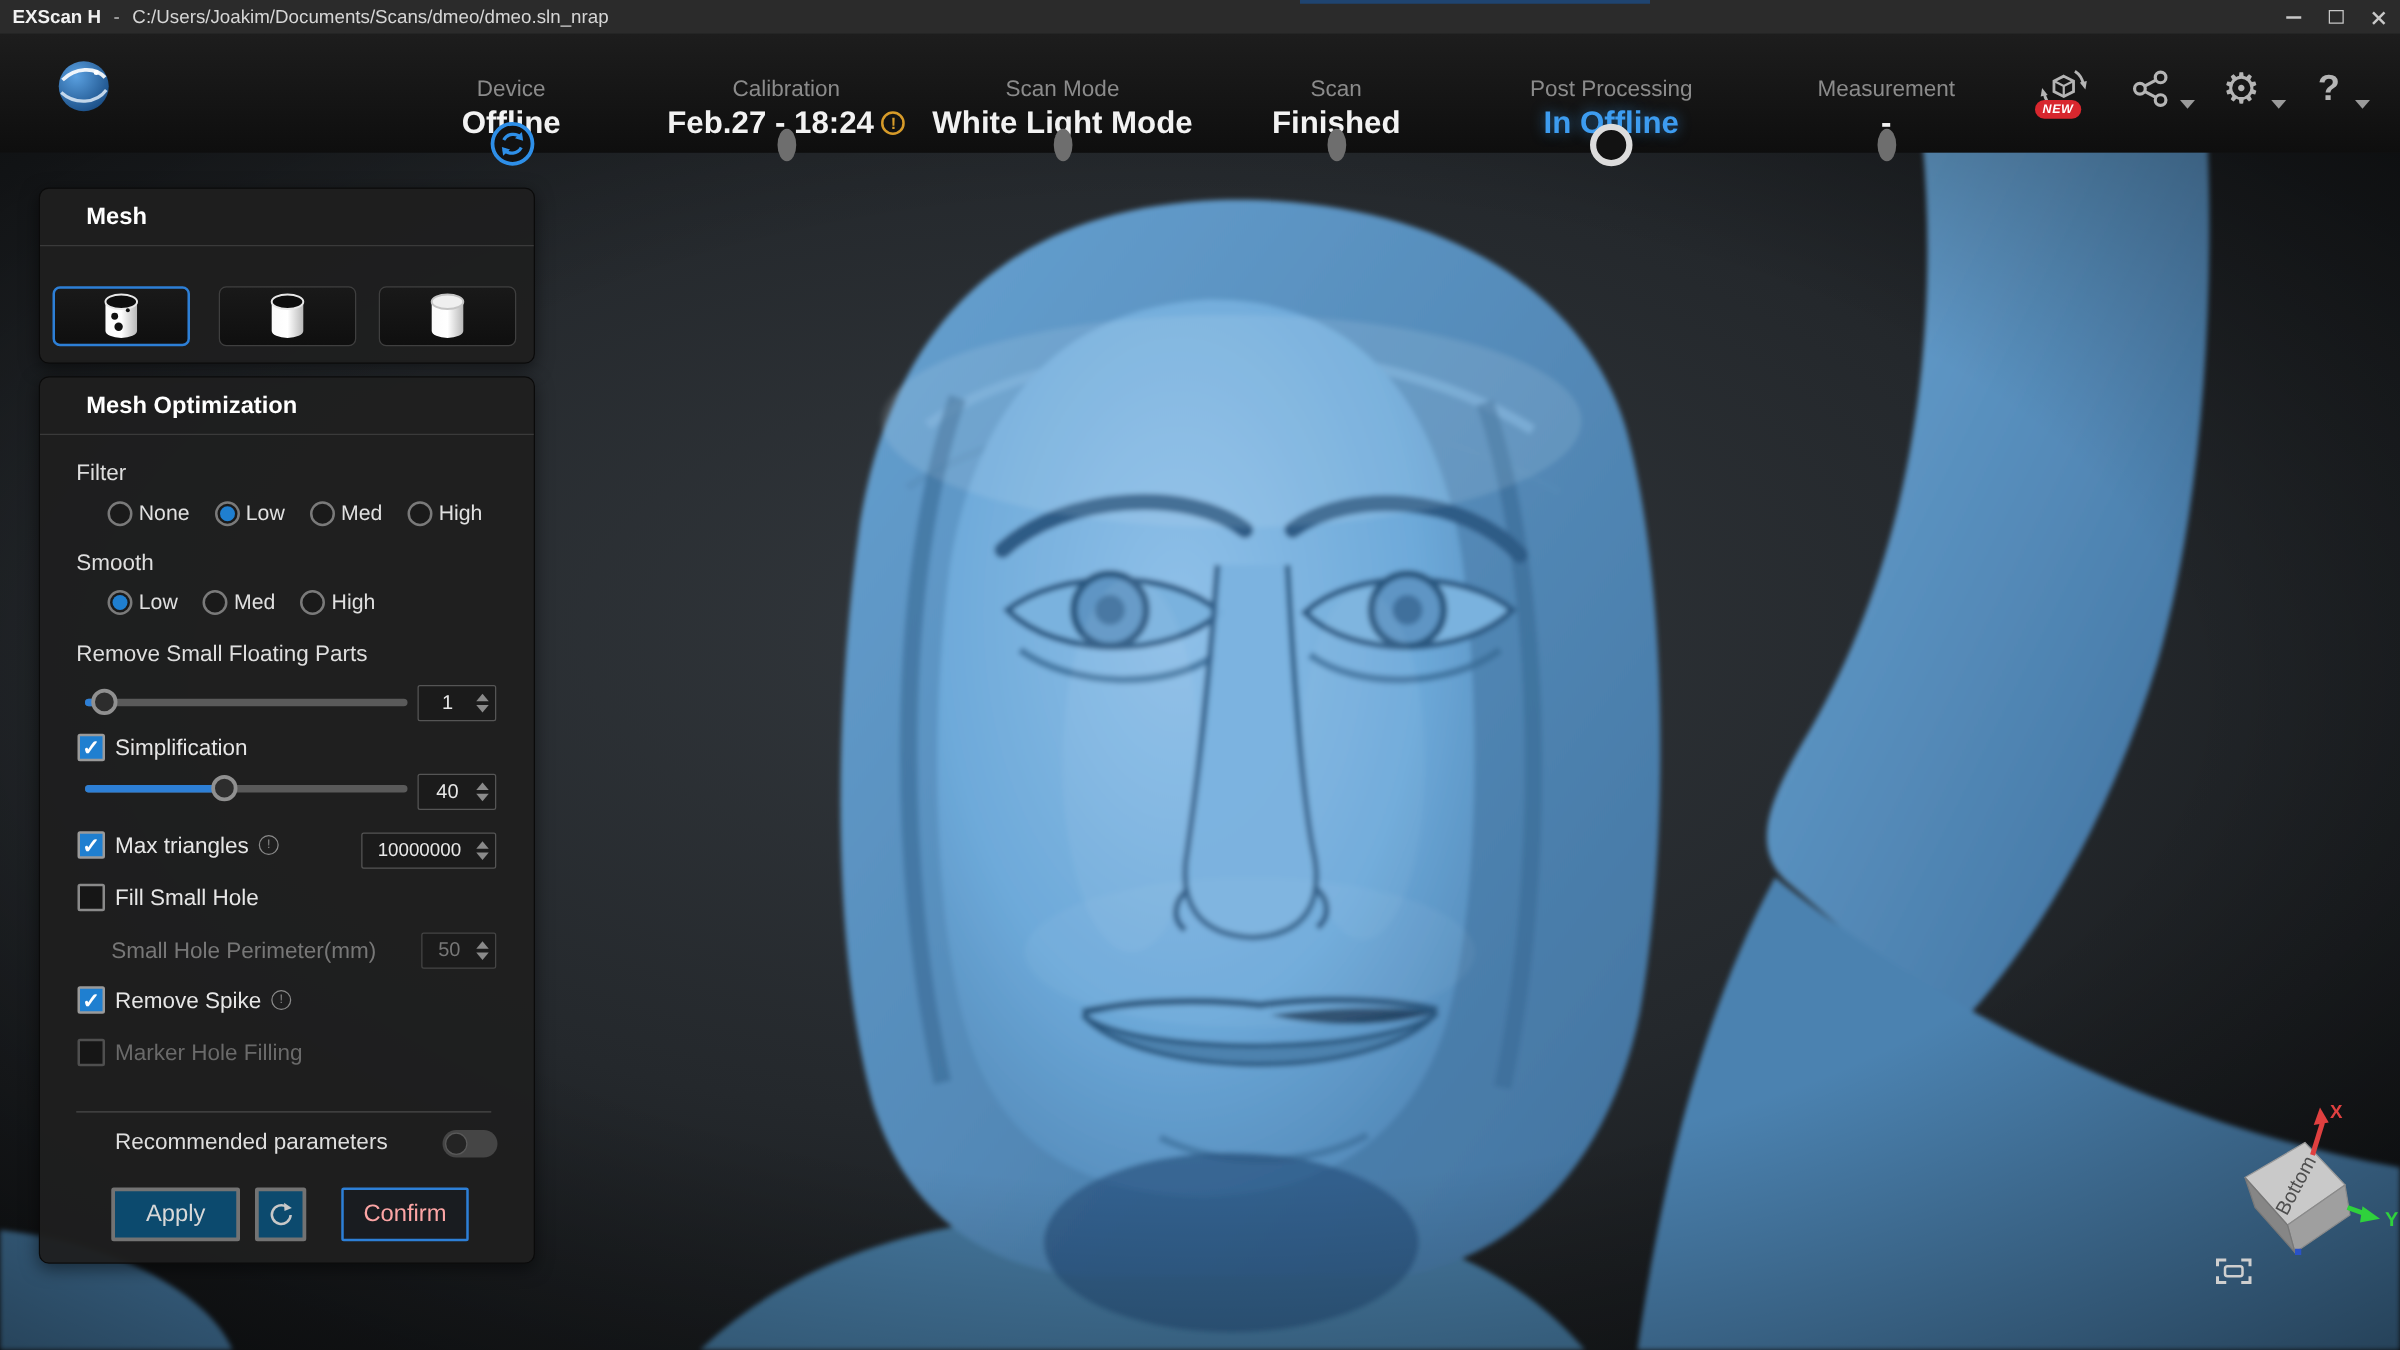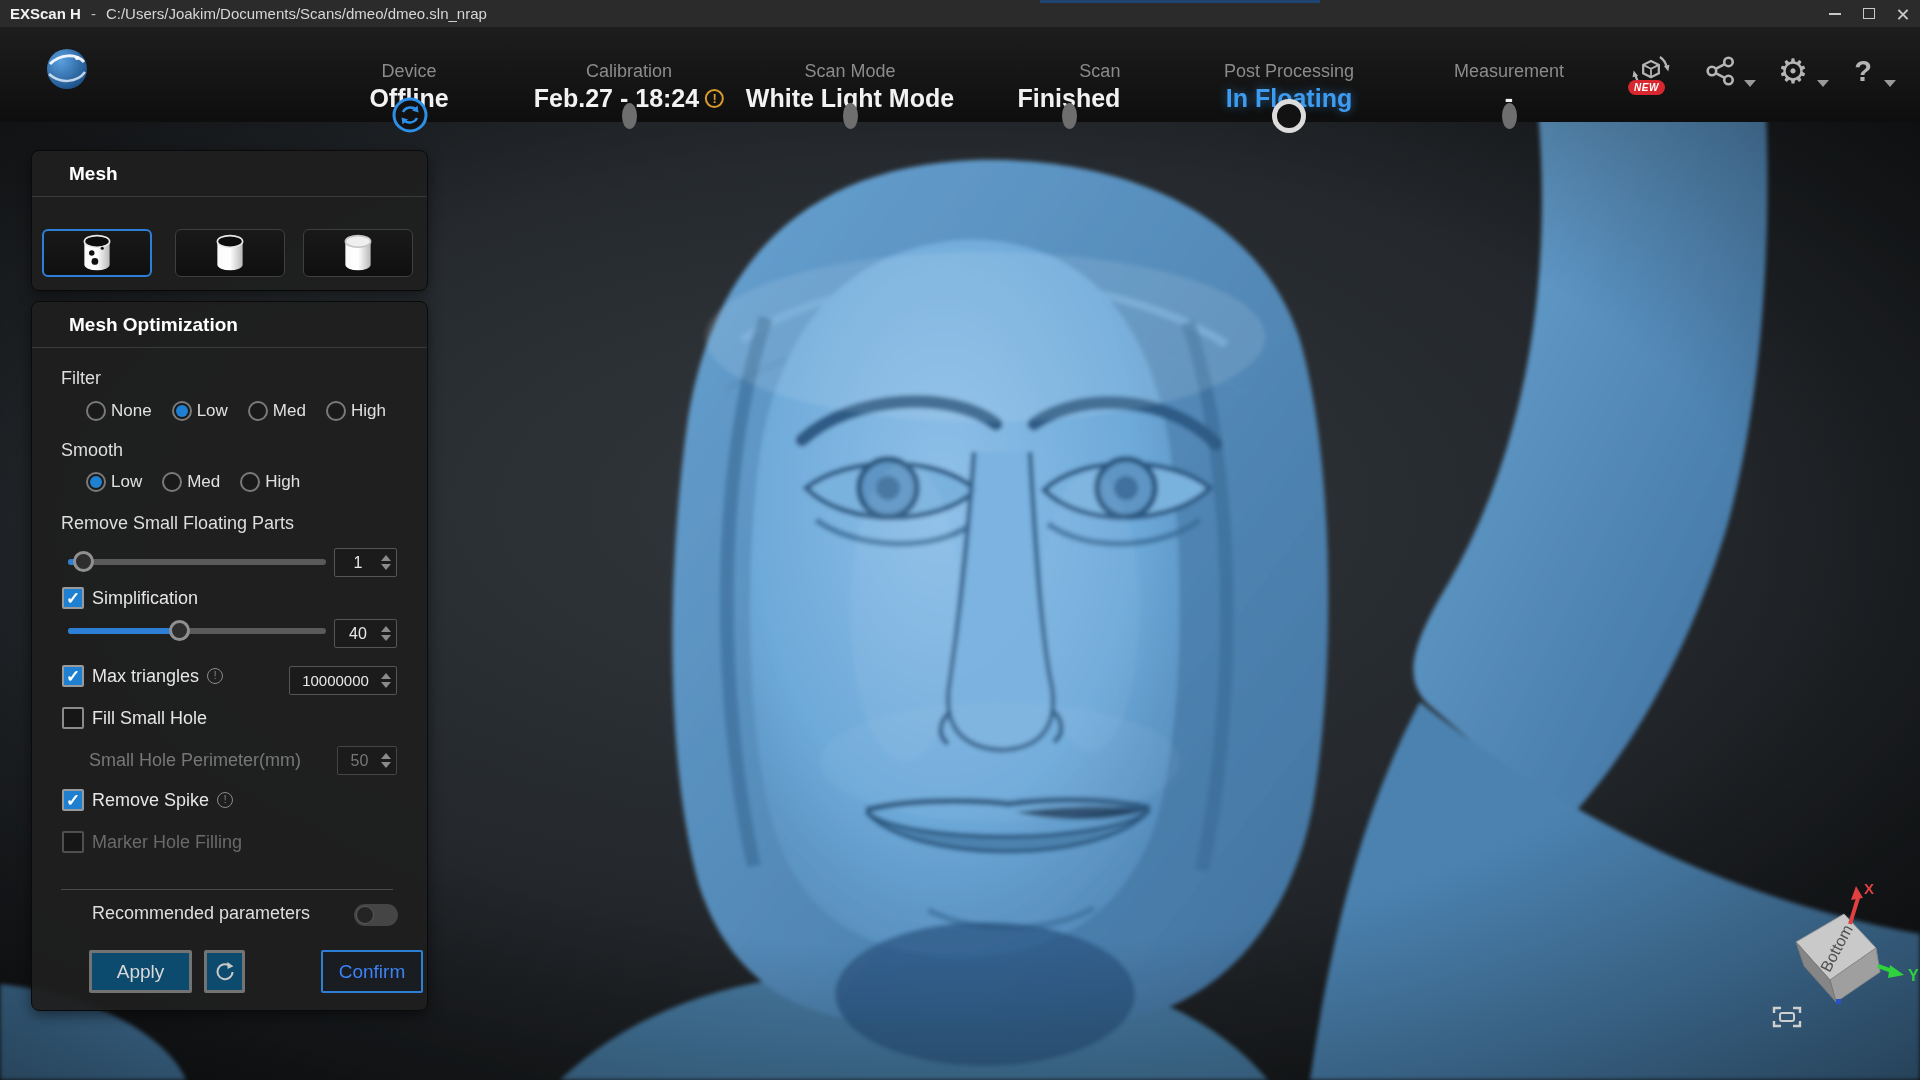--- a/index.html
+++ b/index.html
@@ -94,21 +94,21 @@
   .spin-arrows{display:flex;flex-direction:column;justify-content:center;gap:3px;margin-right:5px;cursor:pointer;}
   .arr-up{width:0;height:0;border-left:5px solid transparent;border-right:5px solid transparent;border-bottom:6px solid #8a8a8a;}
   .arr-dn{width:0;height:0;border-left:5px solid transparent;border-right:5px solid transparent;border-top:6px solid #8a8a8a;}
   .divider2{position:absolute;left:29px;width:332px;height:1px;background:#4a4a4a;}
   .toggle{position:absolute;right:29px;width:44px;height:22px;border-radius:11px;background:#454545;cursor:pointer;}
   .toggle-knob{position:absolute;left:2px;top:2px;width:18px;height:18px;border-radius:50%;background:#242424;
                border:1px solid #5a5a5a;box-sizing:border-box;}
   .btn{position:absolute;height:43px;box-sizing:border-box;background:#0c4a6e;border:3px solid #737373;
        color:#d8d8d8;font-size:19px;display:flex;align-items:center;justify-content:center;cursor:pointer;
        font-family:"Liberation Sans",sans-serif;border-radius:2px;}
-  .btn.primary{border:2px solid #2d7fd6;color:#3b82f6;background:#191c20;margin-left:48px;}
+  .btn.primary{border:2px solid #2d7fd6;color:#fca5a5;background:#191c20;}
   
   .statusbar{position:absolute;left:0;top:1053px;width:1920px;height:27px;background:rgba(8,10,12,.45);
              z-index:16;color:#e3e3e3;font-size:15px;display:flex;align-items:center;
              text-shadow:1px 1px 2px #000,0 0 4px #000;}
   .sb-left{position:absolute;left:12px;display:flex;gap:14px;white-space:nowrap;}
   .sb-center{position:absolute;left:950px;transform:translateX(-50%);white-space:nowrap;}
   .sb-right{position:absolute;right:12px;white-space:nowrap;}
   
   .navcube{position:absolute;left:1752px;top:878px;z-index:8;cursor:pointer;}
   .fit-icon{position:absolute;left:1772px;top:1005px;z-index:8;cursor:pointer;}
@@ -234,30 +234,30 @@
       <span class="step-value">Feb.27 - 18:24</span>
       <span class="warn-icon"></span>
     </div>
   </div>
   <div class="step" style="left:850px;">
     <div class="step-label">Scan Mode</div>
     <div class="step-valrow">
         <span class="step-value">White Light Mode</span>
       </div>
   </div>
-  <div class="step" style="left:1069px;text-align:right;">
+  <div class="step" style="left:1069px;">
     <div class="step-label">Scan</div>
     <div class="step-valrow">
         <span class="step-value">Finished</span>
       </div>
   </div>
   <div class="step" style="left:1289px;">
     <div class="step-label">Post Processing</div>
     <div class="step-valrow">
-        <span class="step-value active">In Floating</span>
+        <span class="step-value active">In Offline</span>
       </div>
   </div>
   <div class="step" style="left:1509px;">
     <div class="step-label">Measurement</div>
     <div class="step-valrow">
         <span class="step-value">-</span>
       </div>
   </div>
 
   <div class="progress-line"></div>

